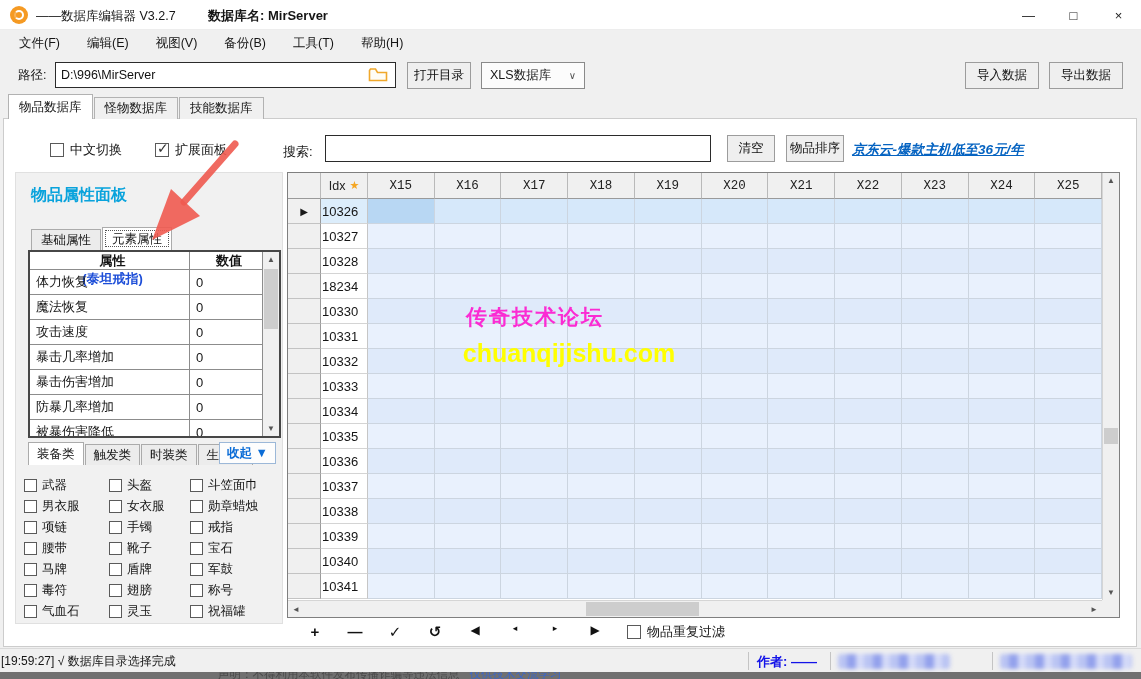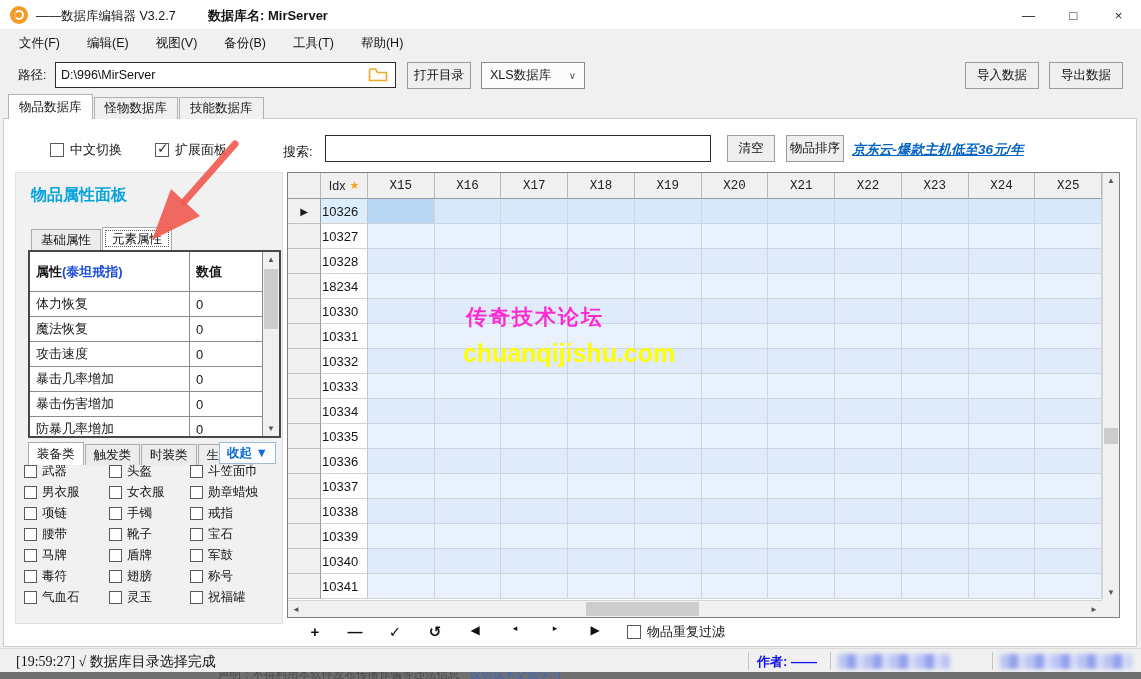--- a/index.html
+++ b/index.html
@@ -47,32 +47,32 @@
 .left-panel{position:absolute;left:15px;top:172px;width:268px;height:452px;background:#f1f1f1;border:1px solid #e0e0e0;}
 .lp-title{position:absolute;left:15px;top:12px;font-size:16px;font-weight:bold;}
 .ltabs{position:absolute;left:15px;top:54px;display:flex;align-items:flex-end;height:23px;}
 .ltab{height:21px;line-height:20px;padding:0 9px;background:#ececec;border:1px solid #ababab;border-bottom:none;margin-right:1px;font-size:12.5px;}
 .ltab.active{height:23px;line-height:23px;background:#fff;outline:1px dotted #555;outline-offset:-4px;z-index:2;}
 .attr-table{position:absolute;left:12px;top:77px;width:253px;height:188px;background:#fff;border:2px solid #474747;overflow:hidden;}
 .arow,.ahead{display:flex;width:232px;}
 .acell{border-right:1px solid #8c8c8c;border-bottom:1px solid #8c8c8c;font-size:13px;display:flex;align-items:center;padding-left:6px;}
 .aname{width:160px;}
 .aval{flex:1;border-right:none;}
-.ahead .acell{height:40px;font-weight:bold;}
+.ahead .acell{height:18px;font-weight:bold;flex-direction:column;}
 .arow .acell{height:25px;}
 .purple{font-weight:bold;}
 .ascroll{position:absolute;right:0;top:0;width:17px;height:100%;background:#f0f0f0;border-left:1px solid #8c8c8c;}
 .sarrow{position:absolute;left:0;width:16px;height:15px;display:flex;align-items:center;justify-content:center;font-size:8px;color:#555;}
 .sarrow.up{top:0;}.sarrow.down{bottom:0;}
 .athumb{position:absolute;left:1px;width:14px;top:17px;height:60px;background:#cdcdcd;}
 .ctabs{position:absolute;left:12px;top:269px;display:flex;align-items:flex-end;height:23px;}
 .ctab{height:21px;line-height:20px;padding:0 8px;background:#ececec;border:1px solid #ababab;border-bottom:none;margin-right:1px;font-size:12.5px;}
 .ctab.active{height:23px;line-height:23px;background:#fff;z-index:2;}
 .collapse-btn{position:absolute;left:203px;top:269px;width:57px;height:22px;background:#fdfdfd;border:1px solid #9cb8d8;color:#0a6cd6;font-size:12.5px;display:flex;align-items:center;justify-content:center;font-weight:bold;}
-.cbgrid{position:absolute;left:8px;top:288px;width:256px;display:grid;grid-template-columns:85px 81px 1fr;grid-auto-rows:21px;}
+.cbgrid{position:absolute;left:8px;top:302px;width:256px;display:grid;grid-template-columns:85px 81px 1fr;grid-auto-rows:21px;}
 .cbitem{display:flex;align-items:center;gap:5px;font-size:12.5px;}
 .cbitem .box{width:13px;height:13px;}
 
 .arrow-svg{position:absolute;left:138px;top:136px;z-index:20;pointer-events:none;}
 
 .grid{position:absolute;left:287px;top:172px;width:833px;height:446px;border:1px solid #7f7f7f;background:#fff;}
 .gridscroll{position:absolute;left:0;top:0;right:17px;bottom:17px;overflow:hidden;}
 .ghead{display:flex;height:26px;}
 .hc{background:#f0f0f0;border-right:1px solid #b9b9b9;border-bottom:1px solid #9a9a9a;display:flex;align-items:center;justify-content:center;font-size:12.5px;color:#222;}
 .hsel{width:33px;}.hidx{width:47px;gap:4px;}
@@ -98,21 +98,21 @@
 .gcorner{position:absolute;right:0;bottom:0;width:17px;height:17px;background:#f0f0f0;}
 
 .navrow{position:absolute;left:287px;top:618px;width:834px;height:28px;display:flex;align-items:center;padding-left:8px;}
 .navbtn{width:40px;text-align:center;font-weight:bold;color:#111;}
 .nb0,.nb1,.nb2,.nb3{font-size:15px;}
 .nb4,.nb7{font-size:12px;}
 .nb5,.nb6{font-size:9px;}
 .cb-dup{position:relative;margin-left:12px;display:flex;align-items:center;gap:6px;font-size:13px;}
 
 .statusbar{position:absolute;left:0;top:648px;width:1141px;height:24px;background:#f0f0f0;border-top:1px solid #dadada;}
-.status-msg{position:absolute;left:16px;top:4px;font-size:14px;font-family:Liberation Serif, serif;}
+.status-msg{position:absolute;left:1px;top:4px;font-size:12px;}
 .ssep{position:absolute;top:3px;width:1px;height:18px;background:#c4c4c4;}
 .author{position:absolute;left:757px;top:4px;font-size:13px;color:#1313e8;font-weight:bold;}
 .blob{position:absolute;top:5px;height:15px;border-radius:3px;background:repeating-linear-gradient(90deg,#bac4f3 0 9px,#93a1ec 9px 18px,#d4daf8 18px 26px);filter:blur(2px);}
 .blob1{left:838px;width:112px;}
 .blob2{left:1000px;width:132px;}
 
 .bottomstrip{position:absolute;left:0;top:672px;width:1141px;height:7px;background:#707070;overflow:hidden;}
 .bstext{position:absolute;left:218px;top:-5px;font-size:11.5px;color:#4a4a4a;white-space:nowrap;filter:blur(.4px);}
 .bstext .blue{color:#3a66cc;margin-left:10px;}
 </style>

